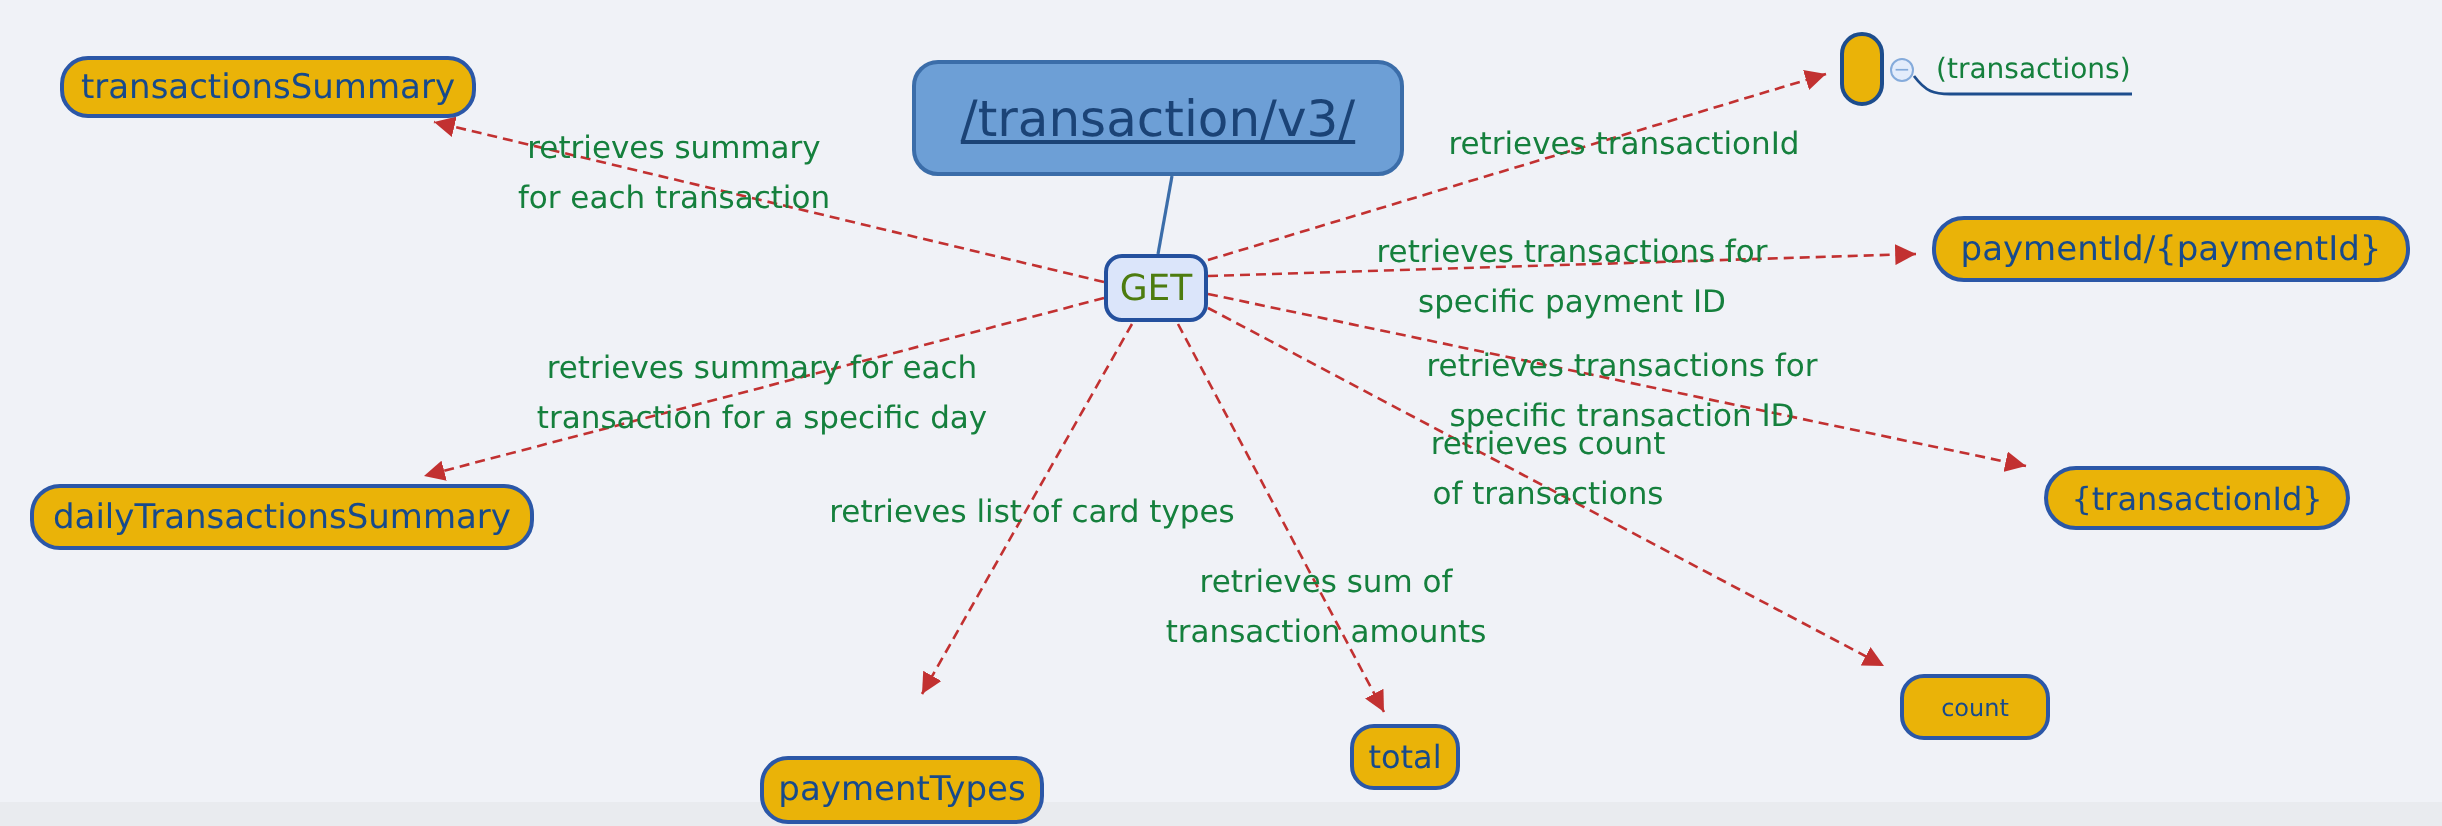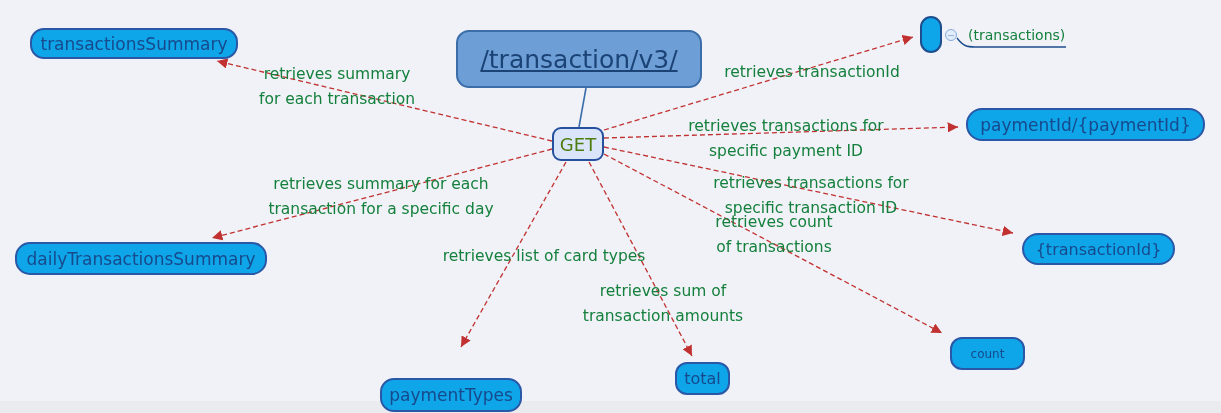--- a/index.html
+++ b/index.html
@@ -37,21 +37,21 @@
   .edge-solid {
     stroke: #3b6da9;
     stroke-width: 1.6;
     fill: none;
   }
   .node {
     position: absolute;
     display: flex;
     align-items: center;
     justify-content: center;
-    background: #0ea5e9;
+    background: #eab308;
     border: 2px solid #2b57a7;
     border-radius: 15px;
     color: #174a8c;
     font-size: 17px;
     box-sizing: border-box;
     z-index: 2;
     white-space: nowrap;
   }
   .node.root {
     background: #6d9fd6;
@@ -164,18 +164,18 @@
 
   <div class="edge-label" style="left:811px; top:171px;">retrieves transactions for
 specific transaction ID</div>
 
   <div class="edge-label" style="left:774px; top:210px;">retrieves count
 of transactions</div>
 
   <div class="edge-label" style="left:663px; top:279px;">retrieves sum of
 transaction amounts</div>
 
-  <div class="edge-label" style="left:516px; top:244px;margin-left:28px;">retrieves list of card types</div>
+  <div class="edge-label" style="left:516px; top:244px;">retrieves list of card types</div>
 
   <div class="edge-label" style="left:381px; top:172px;">retrieves summary for each
 transaction for a specific day</div>
 
 </div>
 
 </body></html>

